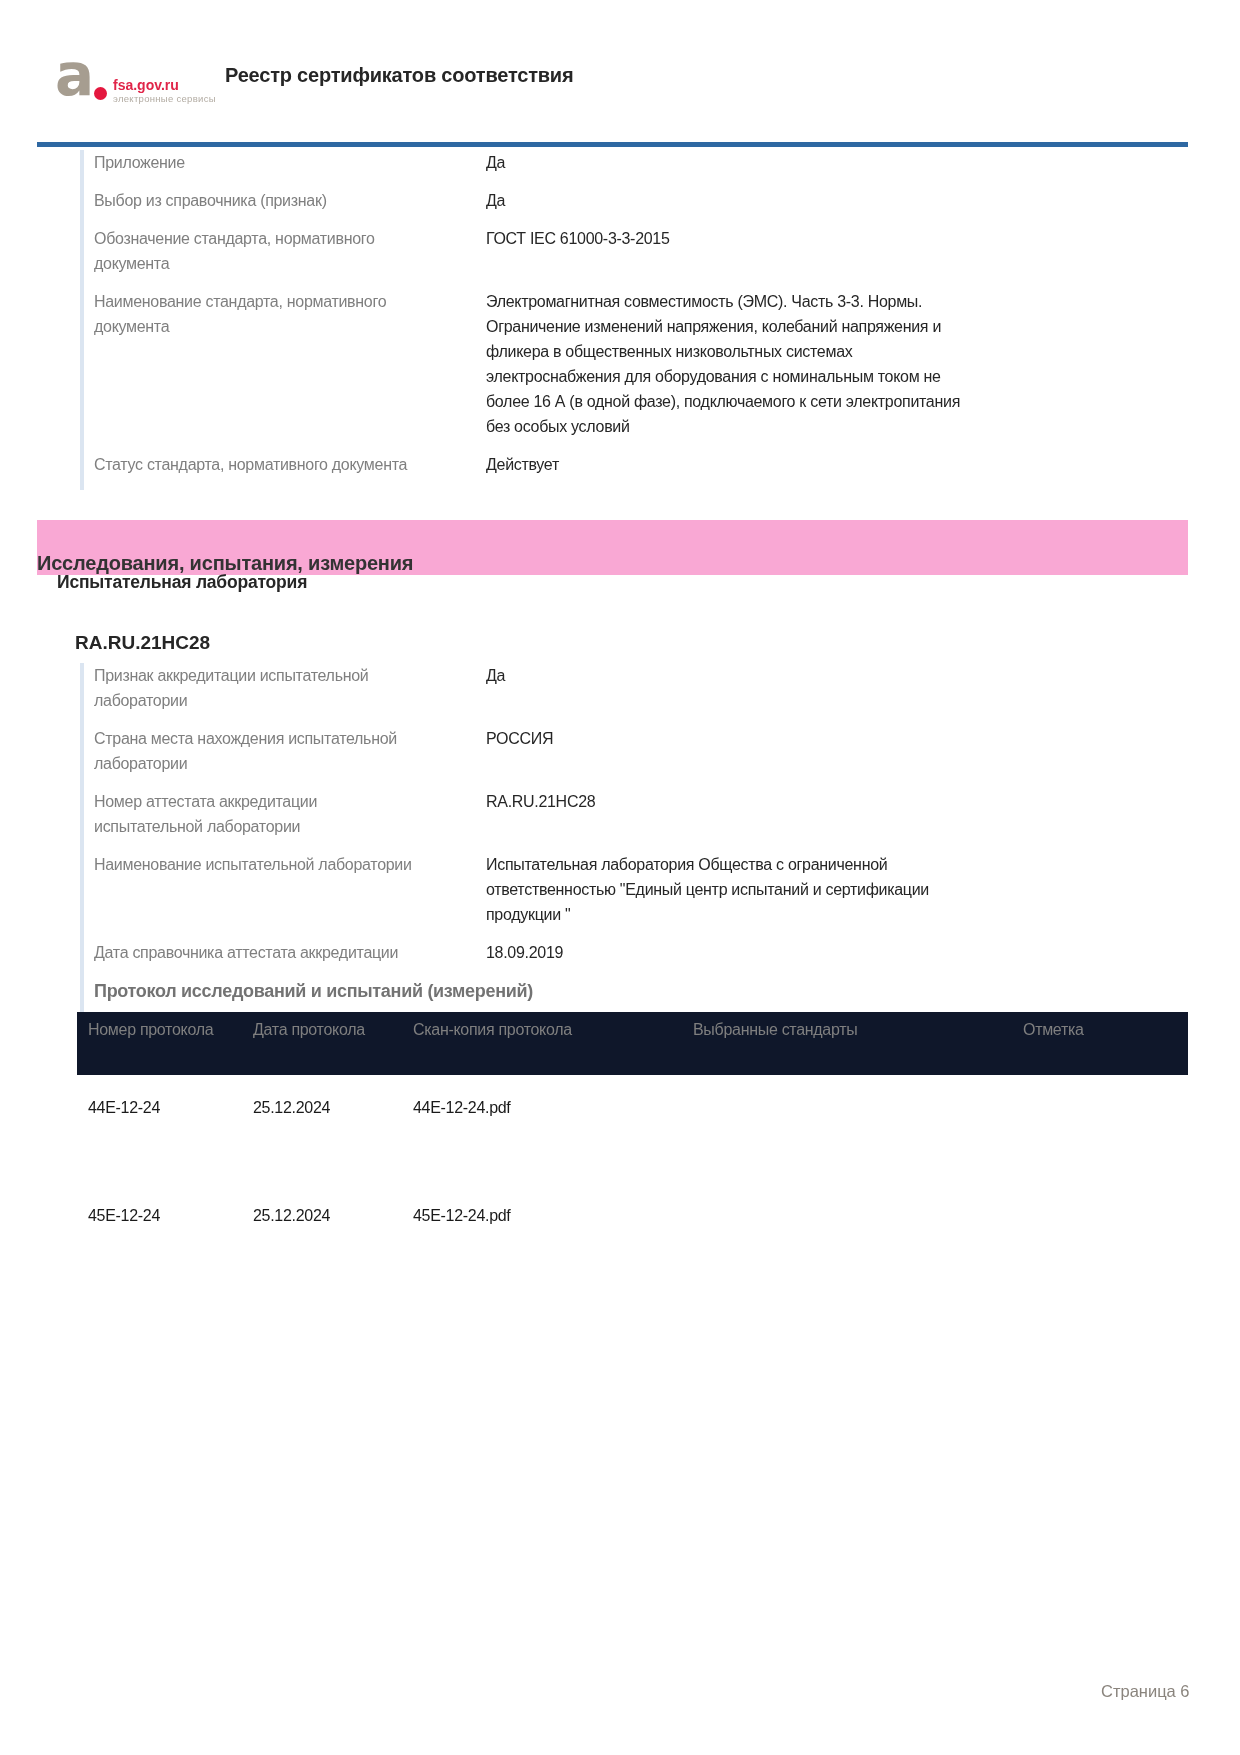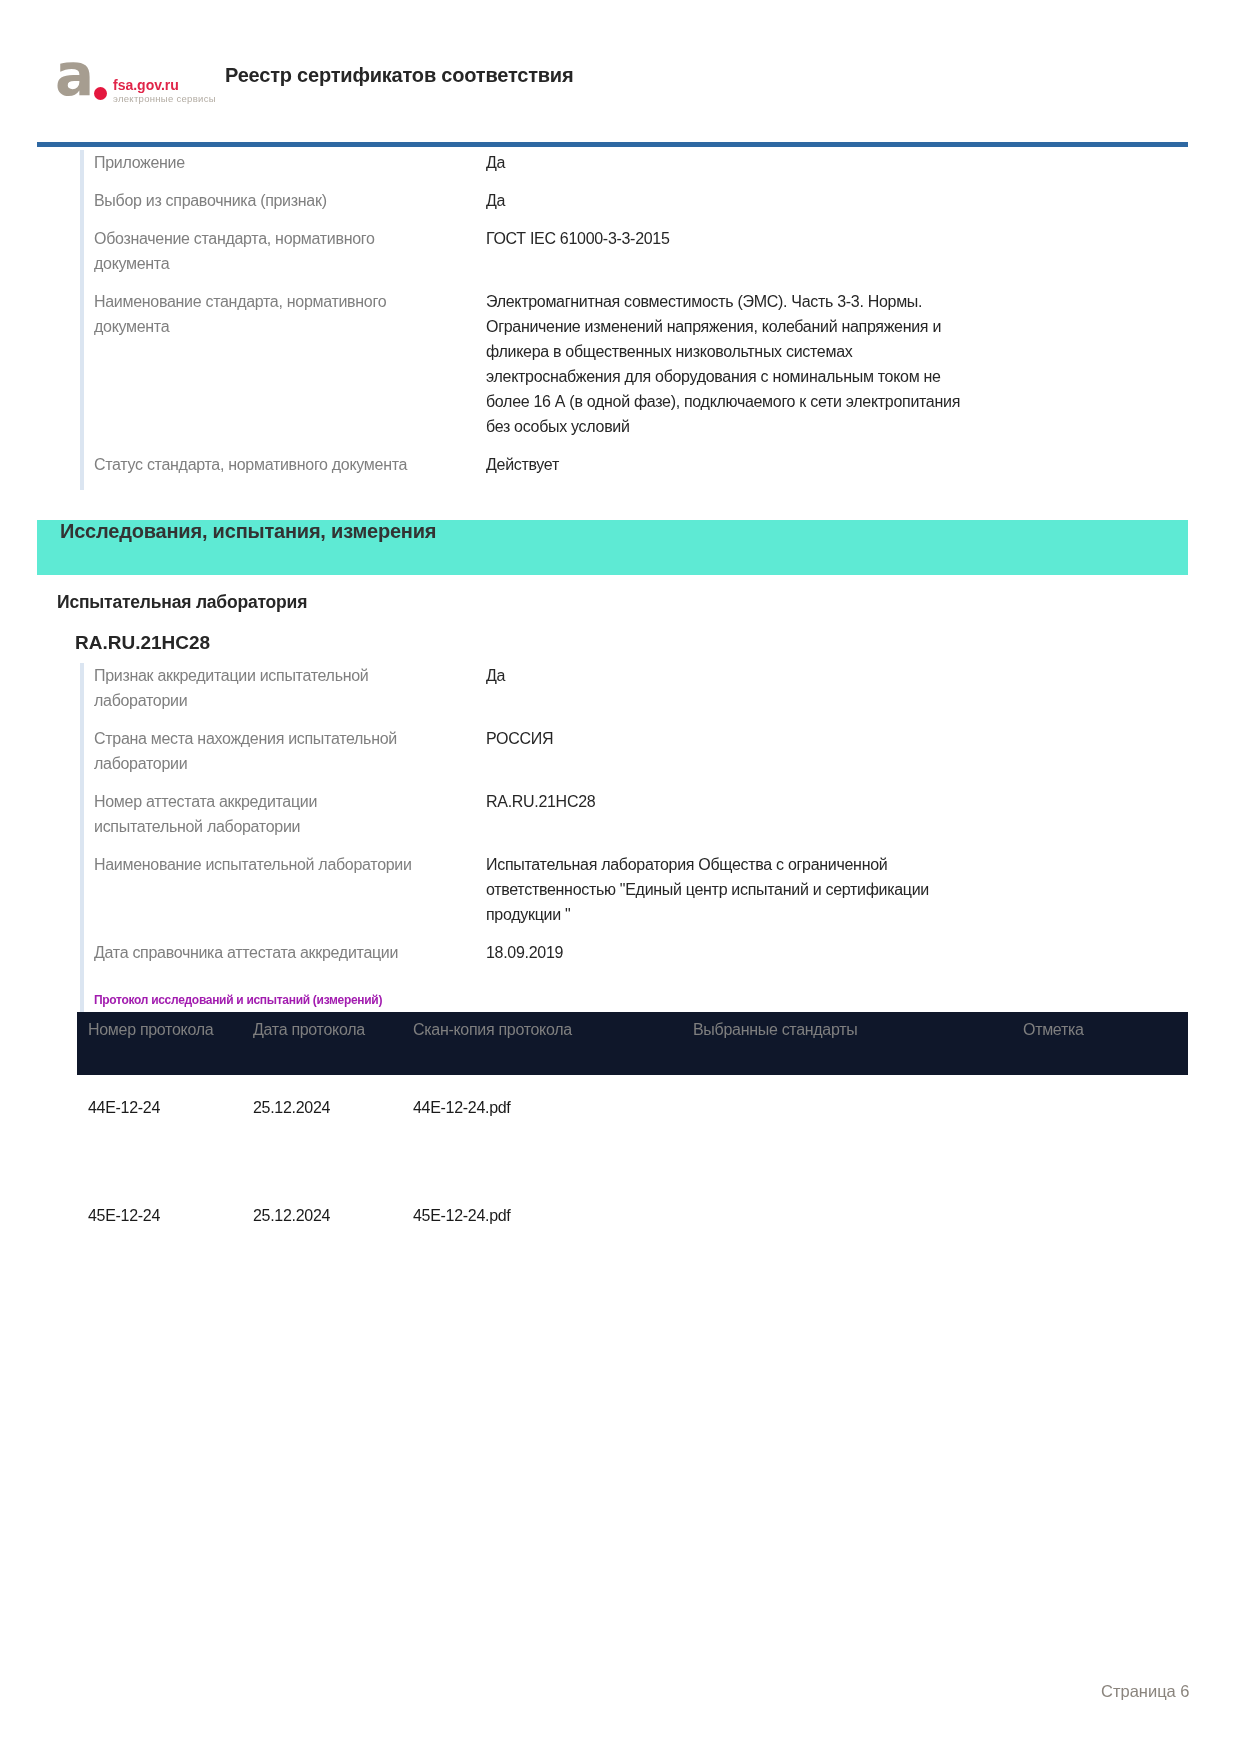--- a/index.html
+++ b/index.html
@@ -54,37 +54,37 @@
     color: #7f7f7f; font-size: 16px; line-height: 25px; letter-spacing: -0.3px;
   }
   .dvalue {
     max-width: 490px;
     color: #262626; font-size: 16px; line-height: 25px; letter-spacing: -0.3px;
   }
 
   
   .section-band {
     position: absolute; top: 520px; left: 37px;
-    width: 1151px; height: 55px; background: #5eead4;
-    display: flex; align-items: flex-start; padding-left: 23px;
+    width: 1151px; height: 55px; background: #f9a8d4;
+    display: flex; align-items: flex-end; 
   }
   .section-band span { font-size: 20px; font-weight: bold; color: #333333; letter-spacing: -0.2px; }
 
   .lab-title {
-    position: absolute; top: 592px; left: 57px;
+    position: absolute; top: 572px; left: 57px;
     font-size: 17.5px; font-weight: bold; color: #262626; letter-spacing: -0.2px;
   }
   .lab-number {
     position: absolute; top: 632px; left: 75px;
     font-size: 19px; font-weight: bold; color: #262626;
   }
 
   .protocols-heading {
-    margin-top: 28px;
-    font-size: 12px; font-weight: bold; color: #a21caf; letter-spacing: -0.3px;
+    margin-top: 16px;
+    font-size: 18px; font-weight: bold; color: #737373; letter-spacing: -0.3px;
   }
 
   
   .protocols-table {
     position: absolute; top: 1012px; left: 77px;
     width: 1111px; border-collapse: collapse; table-layout: fixed;
   }
   .protocols-table col.c1 { width: 165px; }
   .protocols-table col.c2 { width: 160px; }
   .protocols-table col.c3 { width: 280px; }

